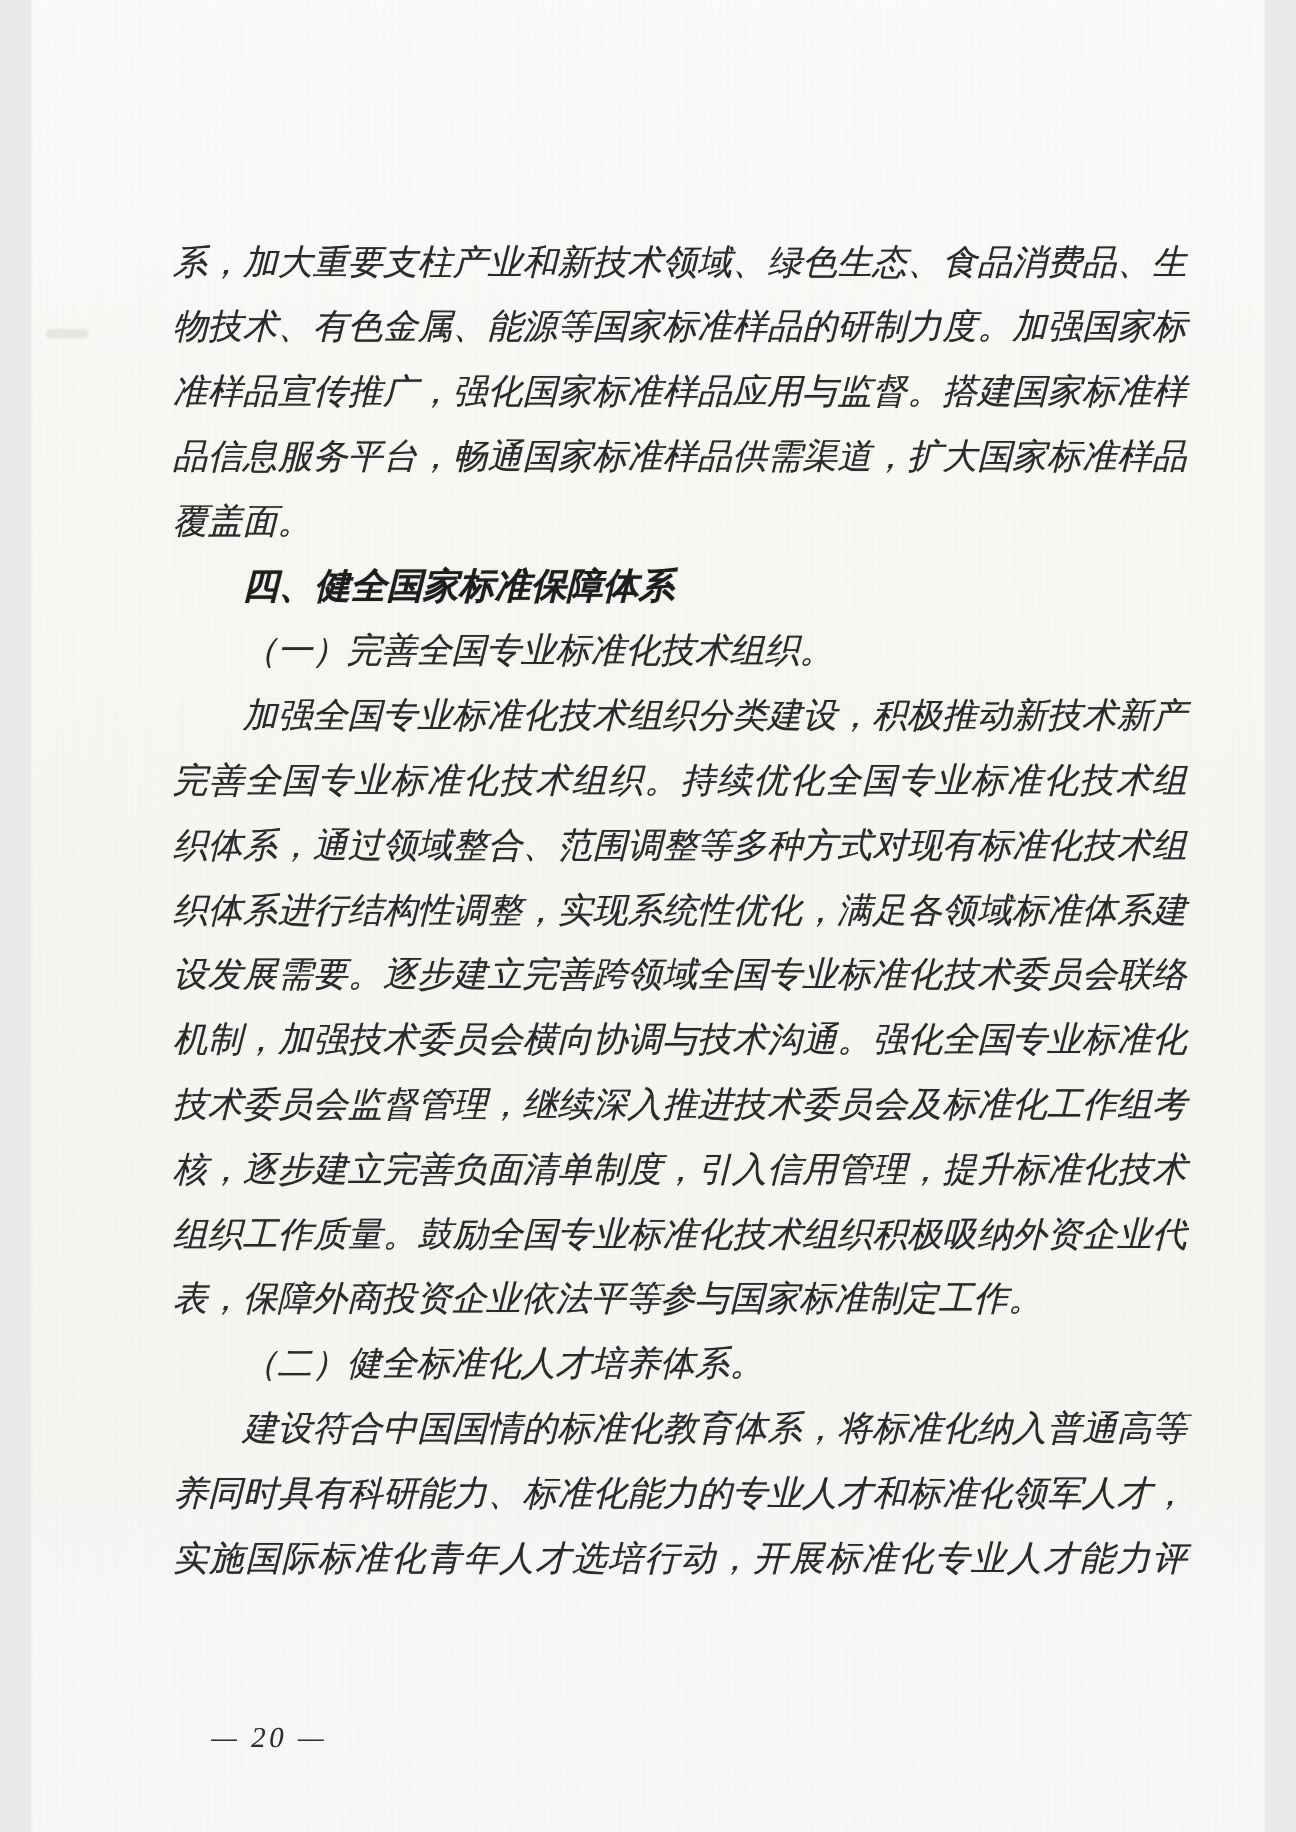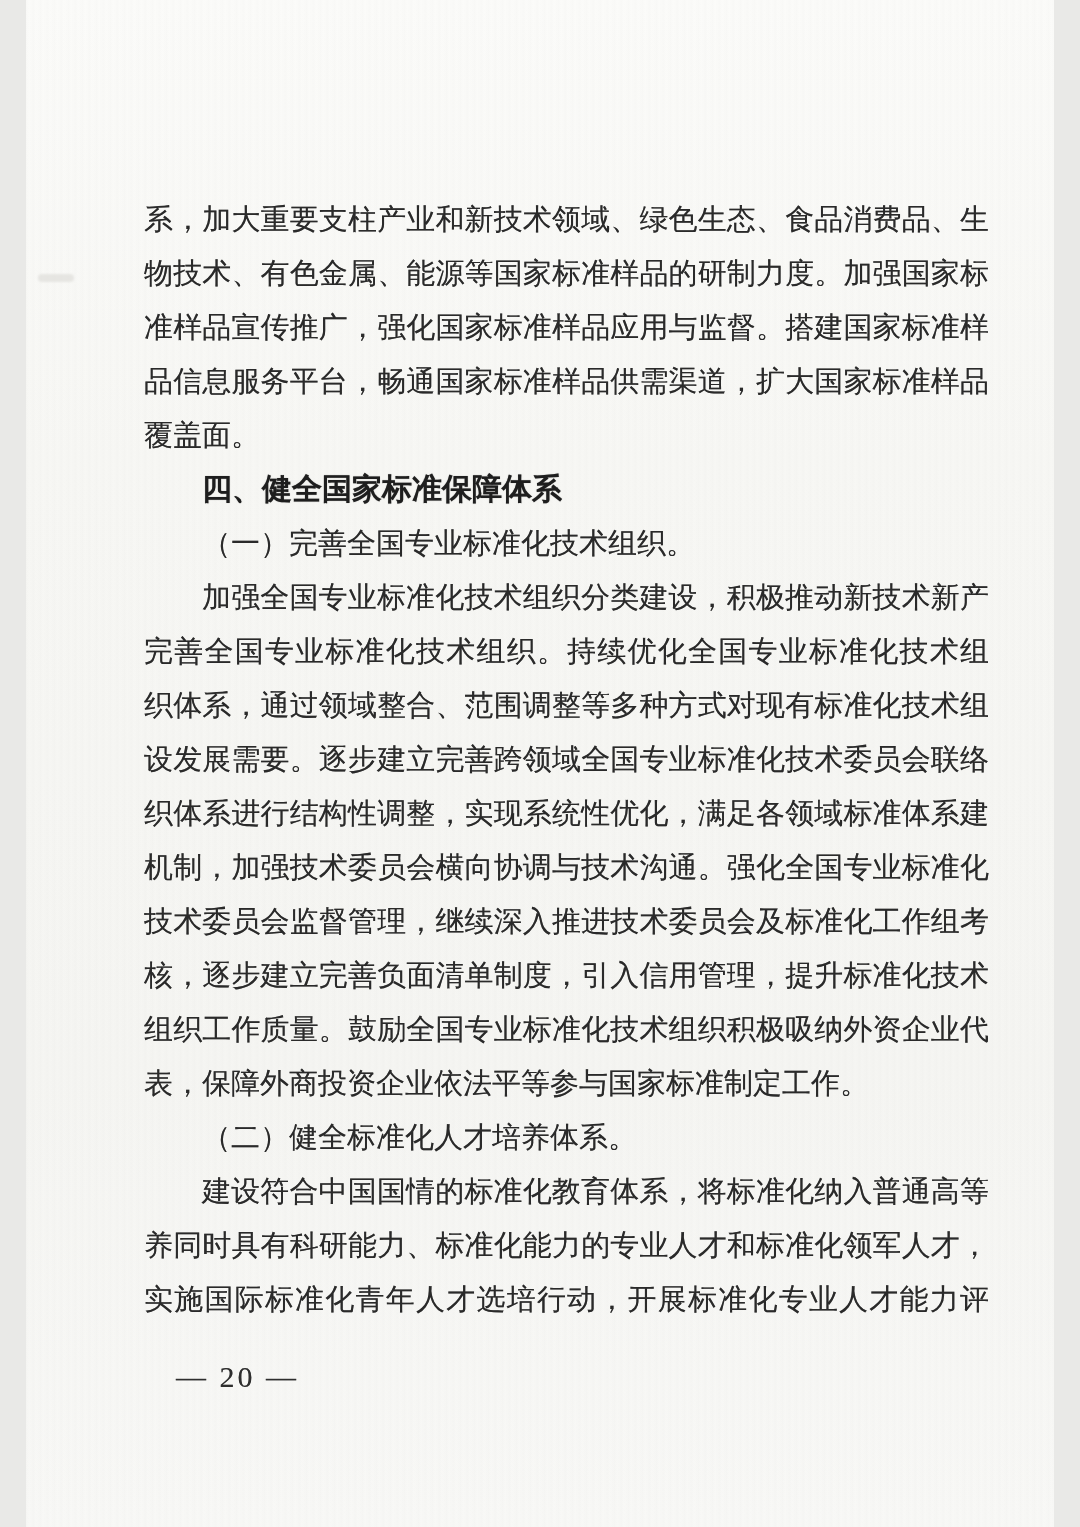--- a/index.html
+++ b/index.html
@@ -8,20 +8,21 @@
     background: #e9e9e7;
   }
   .page {
     position: relative;
     width: 1028px;
     height: 1527px;
     margin: 0 auto;
     background: linear-gradient(180deg, #fbfbf9 0%, #f7f7f4 30%, #f5f5f2 70%, #f8f8f6 100%);
     overflow: hidden;
     font-family: "Liberation Serif", "DejaVu Serif", serif;
+    font-style: italic;
   }
   
   .scan-texture {
     position: absolute;
     inset: 0;
     background: repeating-linear-gradient(
       90deg,
       rgba(0,0,0,0.010) 0px,
       rgba(255,255,255,0.012) 3px,
       rgba(0,0,0,0.008) 7px
@@ -73,24 +74,24 @@
     text-align-last: left;
     text-shadow: 0 0 0.8px rgba(25,25,25,0.6);
   }
   .ln.sub {
     text-align: center;
     text-align-last: left;
   }
   .page-number {
     position: absolute;
     left: 150px;
-    top: 1360px;
+    top: 1432px;
     height: 34px;
     line-height: 34px;
-    font-size: 30px;
+    font-size: 24px;
     color: #2e2e2e;
     letter-spacing: 3px;
     text-shadow: 0 0 0.5px rgba(45,45,45,0.5);
   }
 </style>
 </head>
 <body>
 
 <div class="page">
   <div class="scan-texture"></div>
@@ -104,22 +105,22 @@
     <div class="ln">品信息服务平台，畅通国家标准样品供需渠道，扩大国家标准样品</div>
     <div class="ln end">覆盖面。</div>
 
     <div class="ln head ind">四、健全国家标准保障体系</div>
 
     <div class="ln sub ind">（一）完善全国专业标准化技术组织。</div>
 
     <div class="ln ind">加强全国专业标准化技术组织分类建设，积极推动新技术新产</div>
     <div class="ln">完善全国专业标准化技术组织。持续优化全国专业标准化技术组</div>
     <div class="ln">织体系，通过领域整合、范围调整等多种方式对现有标准化技术组</div>
+    <div class="ln">织体系进行结构性调整，实现系统性优化，满足各领域标准体系建</div>
     <div class="ln">设发展需要。逐步建立完善跨领域全国专业标准化技术委员会联络</div>
-    <div class="ln">织体系进行结构性调整，实现系统性优化，满足各领域标准体系建</div>
     <div class="ln">机制，加强技术委员会横向协调与技术沟通。强化全国专业标准化</div>
     <div class="ln">技术委员会监督管理，继续深入推进技术委员会及标准化工作组考</div>
     <div class="ln">核，逐步建立完善负面清单制度，引入信用管理，提升标准化技术</div>
     <div class="ln">组织工作质量。鼓励全国专业标准化技术组织积极吸纳外资企业代</div>
     <div class="ln end">表，保障外商投资企业依法平等参与国家标准制定工作。</div>
 
     <div class="ln sub ind">（二）健全标准化人才培养体系。</div>
 
     <div class="ln ind">建设符合中国国情的标准化教育体系，将标准化纳入普通高等</div>
     <div class="ln">养同时具有科研能力、标准化能力的专业人才和标准化领军人才，</div>

